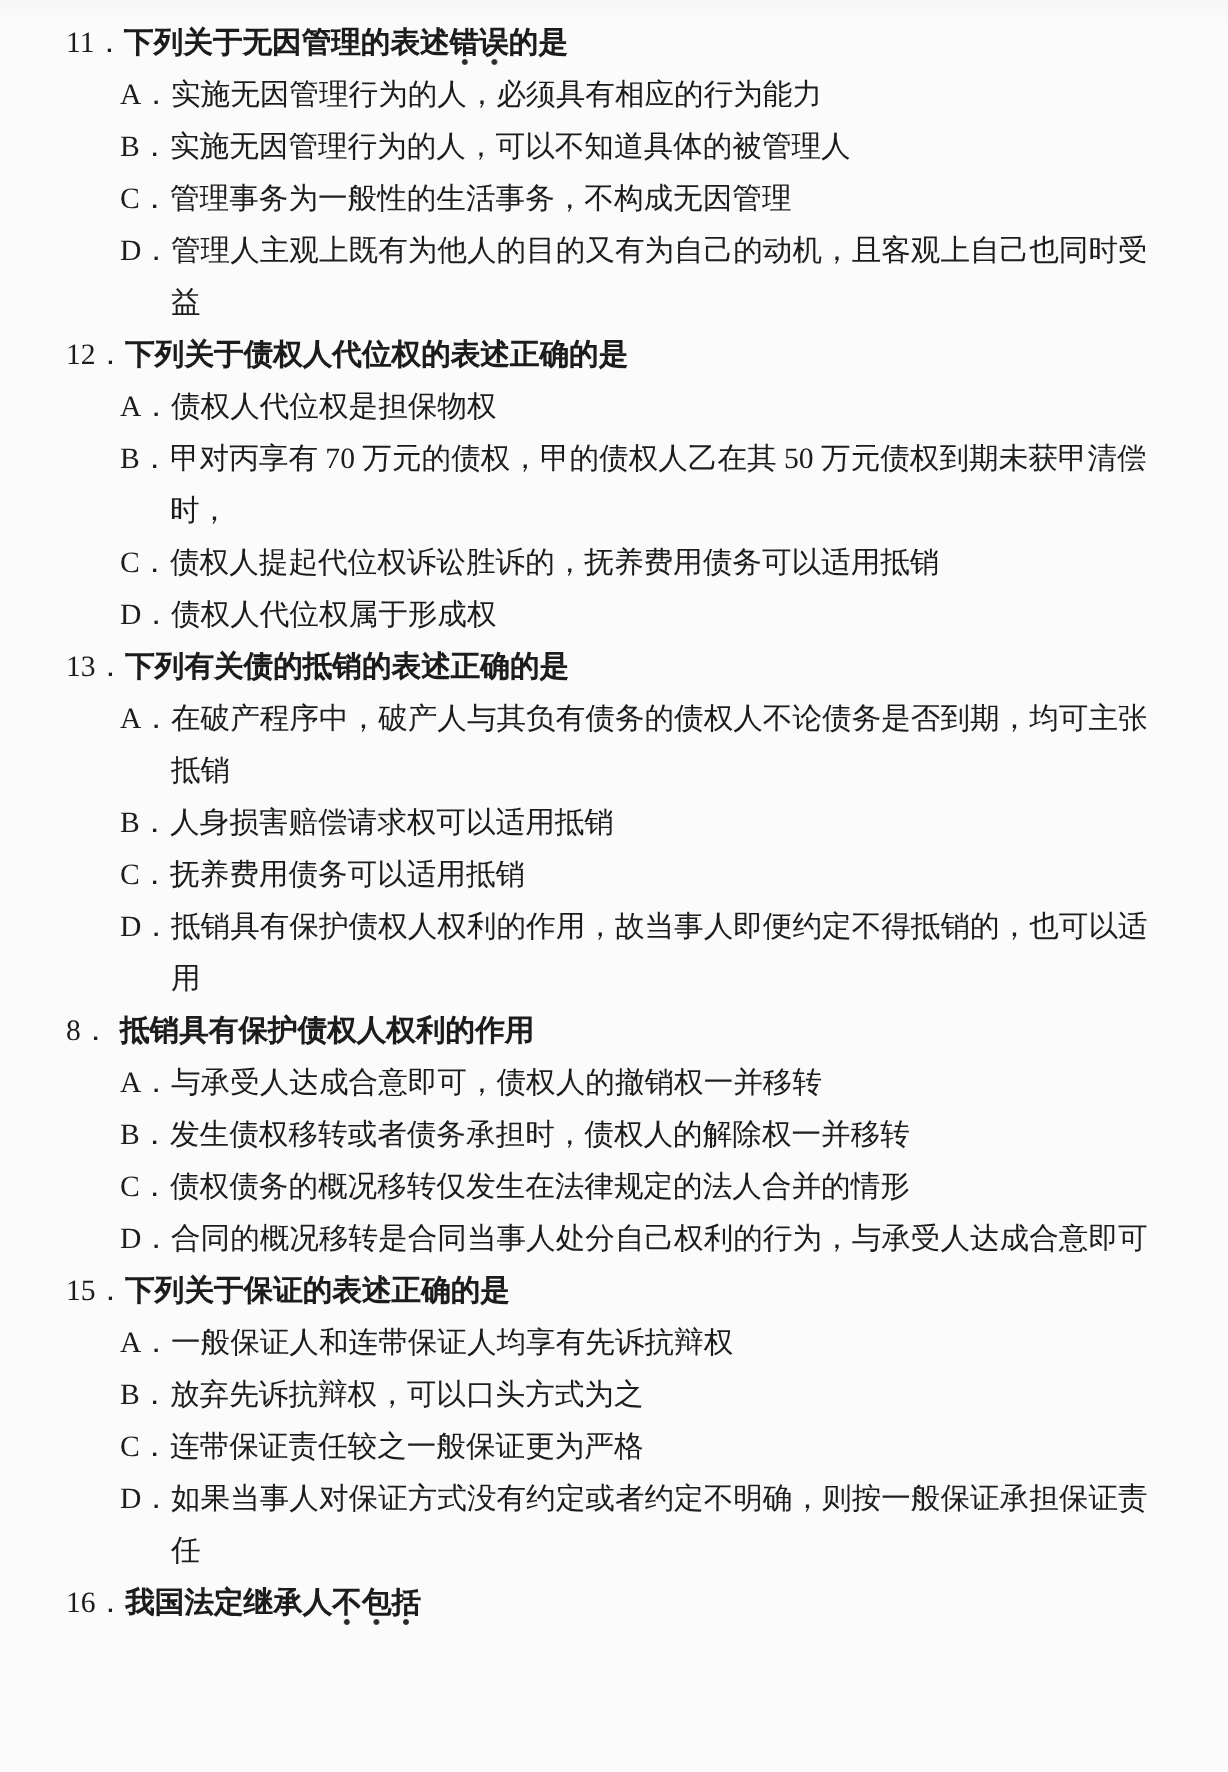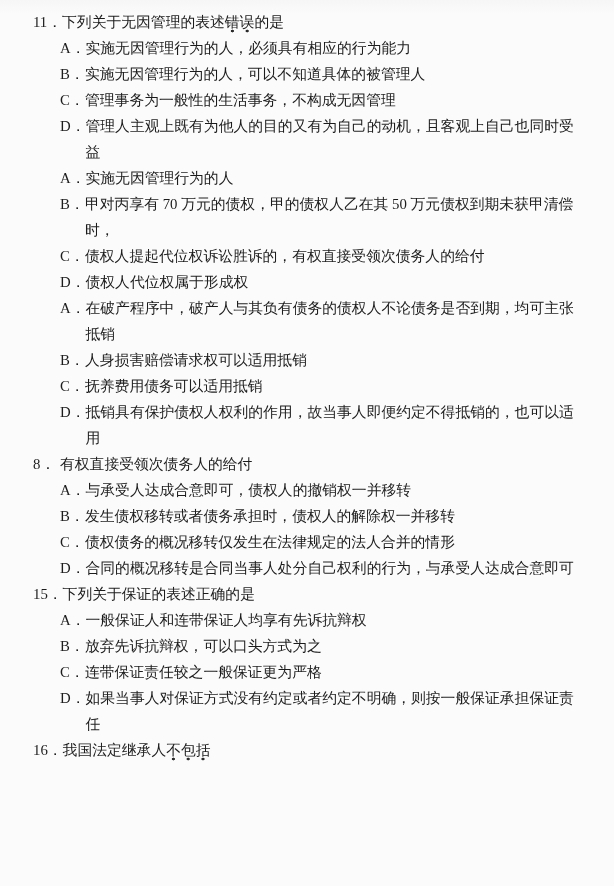--- a/index.html
+++ b/index.html
@@ -15,21 +15,21 @@
     box-sizing: border-box;
     width: 614px;
     height: 683px;
     padding: 9px 28px 0 33px;
     font-size: 14.8px;
     line-height: 26px;
     background: linear-gradient(180deg, #f6f6f6 0px, #fbfbfb 14px);
   }
   .q-head { display: flex; }
   .q-num  { flex: 0 0 27px; }
-  .q-stem { flex: 1; }
+  .q-stem { flex: 1; font-weight: bold; }
   .emph {
     background-image: radial-gradient(circle at 7.4px 2px, #2a2a2a 1.2px, rgba(0,0,0,0) 1.7px);
     background-size: 14.8px 5px;
     background-repeat: repeat-x;
     background-position: 0 100%;
     padding-bottom: 4px;
   }
   .option { display: flex; margin-left: 27px; }
   .opt-label { flex: 0 0 25px; }
   .opt-text { flex: 1; }
@@ -57,39 +57,47 @@
       <span class="opt-label">C．</span>
       <span class="opt-text"><span class="opt-l1">管理事务为一般性的生活事务，不构成无因管理</span></span>
     </div>
     <div class="option">
       <span class="opt-label">D．</span>
       <span class="opt-text"><span class="opt-l1">管理人主观上既有为他人的目的又有为自己的动机，且客观上自己也同时受益</span></span>
     </div>
   </div>
 
   <div class="question">
+    <div class="q-head">
+      <span class="q-num">12．</span>
+      <span class="q-stem"><span>下列关于债权人代位权的表述正确的是</span><span class="emph"></span><span></span></span>
+    </div>
     <div class="option">
       <span class="opt-label">A．</span>
-      <span class="opt-text"><span class="opt-l1">实施无因管理行为的人</span></span>
+      <span class="opt-text"><span class="opt-l1">债权人代位权是担保物权</span></span>
     </div>
     <div class="option">
       <span class="opt-label">B．</span>
       <span class="opt-text"><span class="opt-l1">甲对丙享有 70 万元的债权，甲的债权人乙在其 50 万元债权到期未获甲清偿时，</span></span>
     </div>
     <div class="option">
       <span class="opt-label">C．</span>
-      <span class="opt-text"><span class="opt-l1">债权人提起代位权诉讼胜诉的，有权直接受领次债务人的给付</span></span>
+      <span class="opt-text"><span class="opt-l1">债权人提起代位权诉讼胜诉的，抚养费用债务可以适用抵销</span></span>
     </div>
     <div class="option">
       <span class="opt-label">D．</span>
       <span class="opt-text"><span class="opt-l1">债权人代位权属于形成权</span></span>
     </div>
   </div>
 
   <div class="question">
+    <div class="q-head">
+      <span class="q-num">13．</span>
+      <span class="q-stem"><span>下列有关债的抵销的表述正确的是</span><span class="emph"></span><span></span></span>
+    </div>
     <div class="option">
       <span class="opt-label">A．</span>
       <span class="opt-text"><span class="opt-l1">在破产程序中，破产人与其负有债务的债权人不论债务是否到期，均可主张抵销</span></span>
     </div>
     <div class="option">
       <span class="opt-label">B．</span>
       <span class="opt-text"><span class="opt-l1">人身损害赔偿请求权可以适用抵销</span></span>
     </div>
     <div class="option">
       <span class="opt-label">C．</span>
@@ -97,21 +105,21 @@
     </div>
     <div class="option">
       <span class="opt-label">D．</span>
       <span class="opt-text"><span class="opt-l1">抵销具有保护债权人权利的作用，故当事人即便约定不得抵销的，也可以适用</span></span>
     </div>
   </div>
 
   <div class="question">
     <div class="q-head">
       <span class="q-num">8．</span>
-      <span class="q-stem"><span>有权直接受领次债务人的给付</span><span class="emph"></span><span></span></span>
+      <span class="q-stem"><span>抵销具有保护债权人权利的作用</span><span class="emph"></span><span></span></span>
     </div>
     <div class="option">
       <span class="opt-label">A．</span>
       <span class="opt-text"><span class="opt-l1">与承受人达成合意即可，债权人的撤销权一并移转</span></span>
     </div>
     <div class="option">
       <span class="opt-label">B．</span>
       <span class="opt-text"><span class="opt-l1">发生债权移转或者债务承担时，债权人的解除权一并移转</span></span>
     </div>
     <div class="option">

